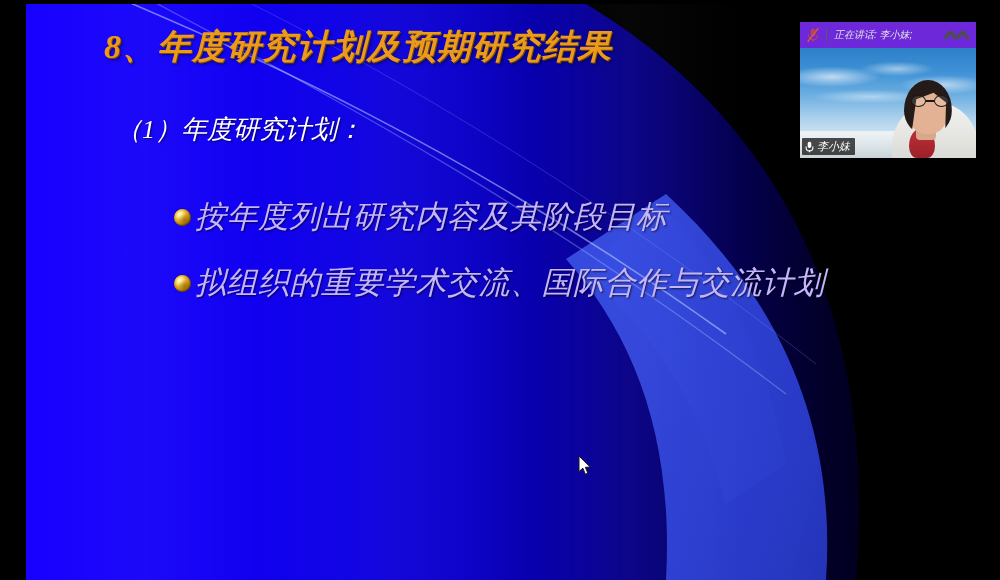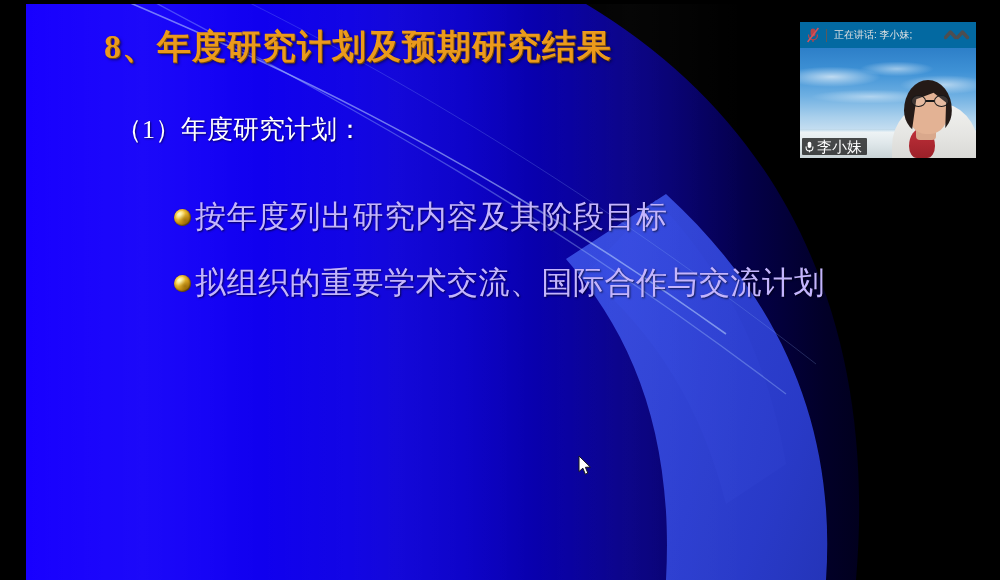--- a/index.html
+++ b/index.html
@@ -14,20 +14,21 @@
     overflow: hidden;
     font-family: "Liberation Serif", "DejaVu Serif", serif;
   }
 
   #screen {
     position: relative;
     width: 976px;
     height: 580px;
     background: #000000;
     overflow: hidden;
+    font-style: italic;
   }
 
   
   #slide {
     position: absolute;
     left: 26px;
     top: 4px;
     width: 974px;
     height: 576px;
     overflow: hidden;
@@ -170,21 +171,21 @@
     position: absolute;
     left: 800px;
     top: 22px;
     width: 176px;
     height: 136px;
     background: #0d0d0d;
   }
   #video-titlebar {
     position: relative;
     height: 26px;
-    background: #0369a1;
+    background: #6d28d9;
     display: flex;
     align-items: center;
     padding: 0 6px;
     box-sizing: border-box;
   }
   #mic-muted-icon {
     flex: 0 0 auto;
     width: 14px;
     height: 16px;
     margin-right: 6px;
@@ -323,21 +324,21 @@
     border-radius: 1px;
   }
   #nametag-mic-icon {
     width: 9px;
     height: 12px;
     margin-right: 3px;
     flex: 0 0 auto;
   }
   #video-nametag-label {
     font-family: "Liberation Sans", "DejaVu Sans", sans-serif;
-    font-size: 15px;
+    font-size: 11px;
     color: #ffffff;
     white-space: nowrap;
     line-height: 1;
   }
 </style>
 </head>
 <body>
 
 <div id="screen">
 

